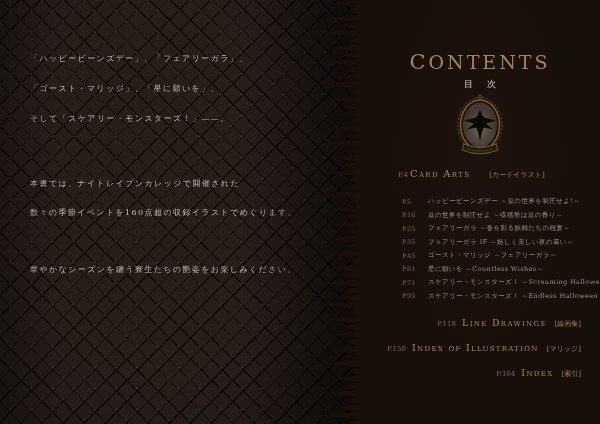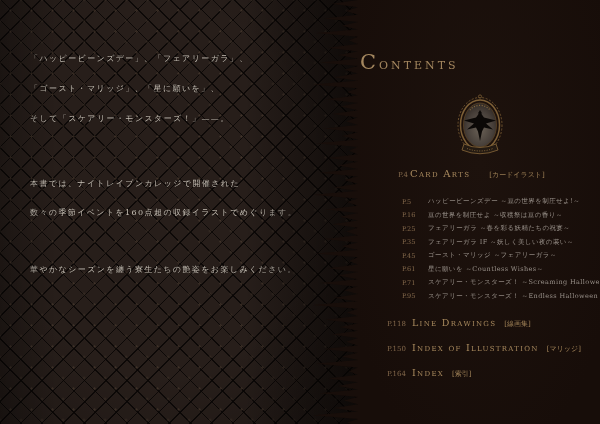--- a/index.html
+++ b/index.html
@@ -23,22 +23,22 @@
   .jp-line{position:absolute;left:30px;font-size:8px;letter-spacing:1.4px;
     color:#c9c1b6;white-space:nowrap;text-shadow:0 0 1px rgba(0,0,0,.8);}
 
   
   .teeth{position:absolute;left:302px;top:0;width:60px;height:424px;
     background:#180e0a;}
 
   
   .page-right{position:absolute;left:360px;top:0;width:240px;height:424px;
     background:radial-gradient(ellipse at 50% 38%, #1d120d 0%, #170d09 85%);}
-  .r-title{position:absolute;top:50px;left:0;width:100%;margin:0;text-align:left;
-    font-size:11px;font-weight:normal;letter-spacing:3px;color:#a3865e;}
+  .r-title{position:absolute;top:50px;left:0;width:100%;margin:0;text-align:center;
+    font-size:19px;font-weight:normal;letter-spacing:3px;color:#a3865e;}
   .r-title::first-letter{font-size:21px;}
   .r-sub{position:absolute;top:78px;left:0;width:100%;text-align:center;
     font-size:9px;letter-spacing:14px;padding-left:14px;box-sizing:border-box;
     color:#dcd5ca;}
   .emblem{position:absolute;top:94px;left:50%;transform:translateX(-50%);}
 
   
   .pnum{color:#83684b;white-space:nowrap;}
   .sc{font-variant:small-caps;color:#a98a5e;letter-spacing:1.3px;white-space:nowrap;}
   .note{color:#a08257;white-space:nowrap;}
@@ -47,21 +47,21 @@
   .toc-head .pnum{font-size:7px;width:12px;}
   .toc-head .sc{font-size:10px;}
   .toc-head .note{font-size:7px;margin-left:19px;}
 
   .toc-items{position:absolute;left:42px;top:195px;}
   .toc-row{height:13.5px;display:flex;align-items:center;}
   .toc-row .pnum{font-size:6.5px;width:26px;}
   .toc-row .ttl{font-size:6.5px;color:#99918a;letter-spacing:.4px;white-space:nowrap;}
 
   .toc-sections{position:absolute;left:27px;top:317px;display:flex;
-    flex-direction:column;gap:13px;}
+    flex-direction:column;gap:13px;align-items:flex-end;}
   .sec-row{height:12px;display:flex;align-items:baseline;}
   .sec-row .pnum{font-size:7px;width:25px;}
   .sec-row .sc{font-size:9.5px;}
   .sec-row .note{font-size:7px;margin-left:8px;}
 </style>
 </head>
 <body>
 
 <div id="stage">
 
@@ -71,20 +71,21 @@
     <div class="jp-line" style="top:113px">そして「スケアリー・モンスターズ！」——。</div>
     <div class="jp-line" style="top:178px">本書では、ナイトレイブンカレッジで開催された</div>
     <div class="jp-line" style="top:207px">数々の季節イベントを160点超の収録イラストでめぐります。</div>
     <div class="jp-line" style="top:264px">華やかなシーズンを纏う寮生たちの艶姿をお楽しみください。</div>
   </div>
 
   <div class="teeth" id="teeth" style="clip-path: polygon(60px 0px, 60px 424px, 56px 424px, 56px 426.3px, 45px 422.6px, 56px 418.9px, 56px 418.9px, 11px 415.3px, 56px 411.6px, 56px 411.6px, 32px 407.9px, 56px 404.3px, 56px 404.3px, 42px 400.6px, 56px 396.9px, 56px 396.9px, 18px 393.2px, 56px 389.5px, 56px 389.6px, 36px 385.9px, 56px 382.2px, 56px 382.2px, 26px 378.5px, 56px 374.8px, 56px 374.9px, 47px 371.2px, 56px 367.5px, 56px 367.5px, 14px 363.8px, 56px 360.1px, 56px 360.1px, 40px 356.5px, 56px 352.8px, 56px 352.8px, 22px 349.1px, 56px 345.4px, 56px 345.4px, 44px 341.8px, 56px 338.1px, 56px 338.1px, 30px 334.4px, 56px 330.8px, 56px 330.8px, 38px 327.1px, 56px 323.4px, 56px 323.4px, 24px 319.7px, 56px 316.1px, 56px 316.1px, 45px 312.4px, 56px 308.7px, 56px 308.7px, 11px 305px, 56px 301.3px, 56px 301.4px, 32px 297.7px, 56px 294px, 56px 294px, 42px 290.3px, 56px 286.6px, 56px 286.7px, 18px 283px, 56px 279.3px, 56px 279.3px, 36px 275.6px, 56px 271.9px, 56px 271.9px, 26px 268.3px, 56px 264.6px, 56px 264.6px, 47px 260.9px, 56px 257.3px, 56px 257.3px, 14px 253.6px, 56px 249.9px, 56px 249.9px, 40px 246.2px, 56px 242.5px, 56px 242.5px, 22px 238.9px, 56px 235.2px, 56px 235.2px, 44px 231.5px, 56px 227.8px, 56px 227.8px, 30px 224.2px, 56px 220.5px, 56px 220.5px, 38px 216.8px, 56px 213.1px, 56px 213.1px, 24px 209.5px, 56px 205.8px, 56px 205.8px, 45px 202.1px, 56px 198.4px, 56px 198.4px, 11px 194.8px, 56px 191.1px, 56px 191.1px, 32px 187.4px, 56px 183.8px, 56px 183.7px, 42px 180.1px, 56px 176.4px, 56px 176.4px, 18px 172.7px, 56px 169px, 56px 169px, 36px 165.4px, 56px 161.7px, 56px 161.7px, 26px 158px, 56px 154.3px, 56px 154.3px, 47px 150.7px, 56px 147px, 56px 147px, 14px 143.3px, 56px 139.7px, 56px 139.6px, 40px 136px, 56px 132.3px, 56px 132.3px, 22px 128.6px, 56px 124.9px, 56px 124.9px, 44px 121.3px, 56px 117.6px, 56px 117.6px, 30px 113.9px, 56px 110.3px, 56px 110.2px, 38px 106.6px, 56px 102.9px, 56px 102.9px, 24px 99.2px, 56px 95.5px, 56px 95.5px, 45px 91.9px, 56px 88.2px, 56px 88.2px, 11px 84.5px, 56px 80.8px, 56px 80.8px, 32px 77.2px, 56px 73.5px, 56px 73.5px, 42px 69.8px, 56px 66.1px, 56px 66.1px, 18px 62.5px, 56px 58.8px, 56px 58.8px, 36px 55.1px, 56px 51.4px, 56px 51.4px, 26px 47.8px, 56px 44.1px, 56px 44.1px, 47px 40.4px, 56px 36.8px, 56px 36.8px, 14px 33.1px, 56px 29.4px, 56px 29.4px, 40px 25.7px, 56px 22px, 56px 22px, 22px 18.4px, 56px 14.7px, 56px 14.7px, 44px 11px, 56px 7.3px, 56px 7.3px, 30px 3.7px, 56px 0px);"></div>
 
   <div class="page-right">
     <h1 class="r-title">CONTENTS</h1>
+    <div class="r-sub">目次</div>
 
     <svg class="emblem" width="46" height="66" viewBox="0 0 46 66">
       <defs>
         <radialGradient id="eg" cx="50%" cy="58%" r="70%">
           <stop offset="0%" stop-color="#6b6257"></stop>
           <stop offset="55%" stop-color="#48403a"></stop>
           <stop offset="100%" stop-color="#241d18"></stop>
         </radialGradient>
       </defs>
       <circle cx="23" cy="2.5" r="1.6" fill="none" stroke="#7d5f36" stroke-width=".8"></circle>

